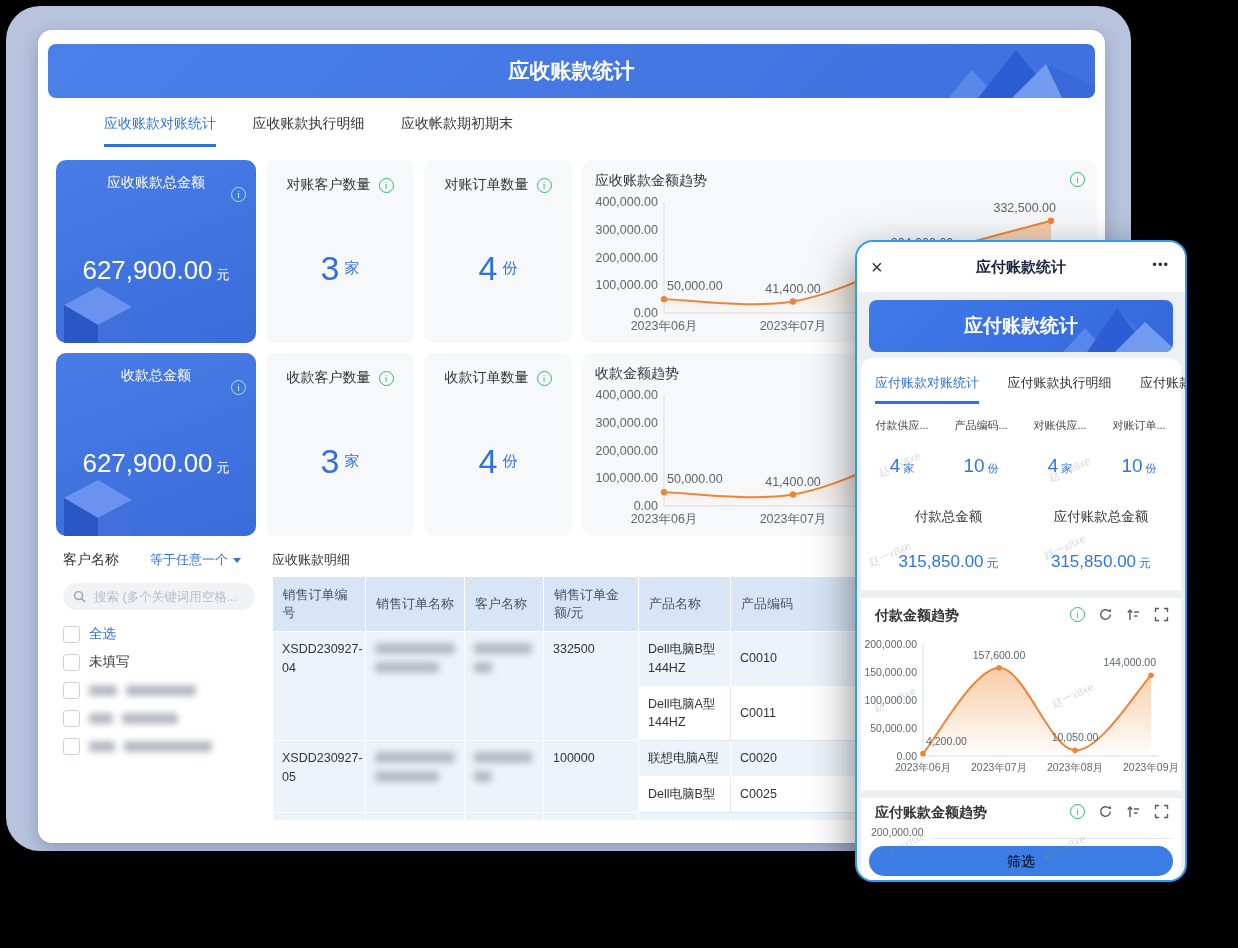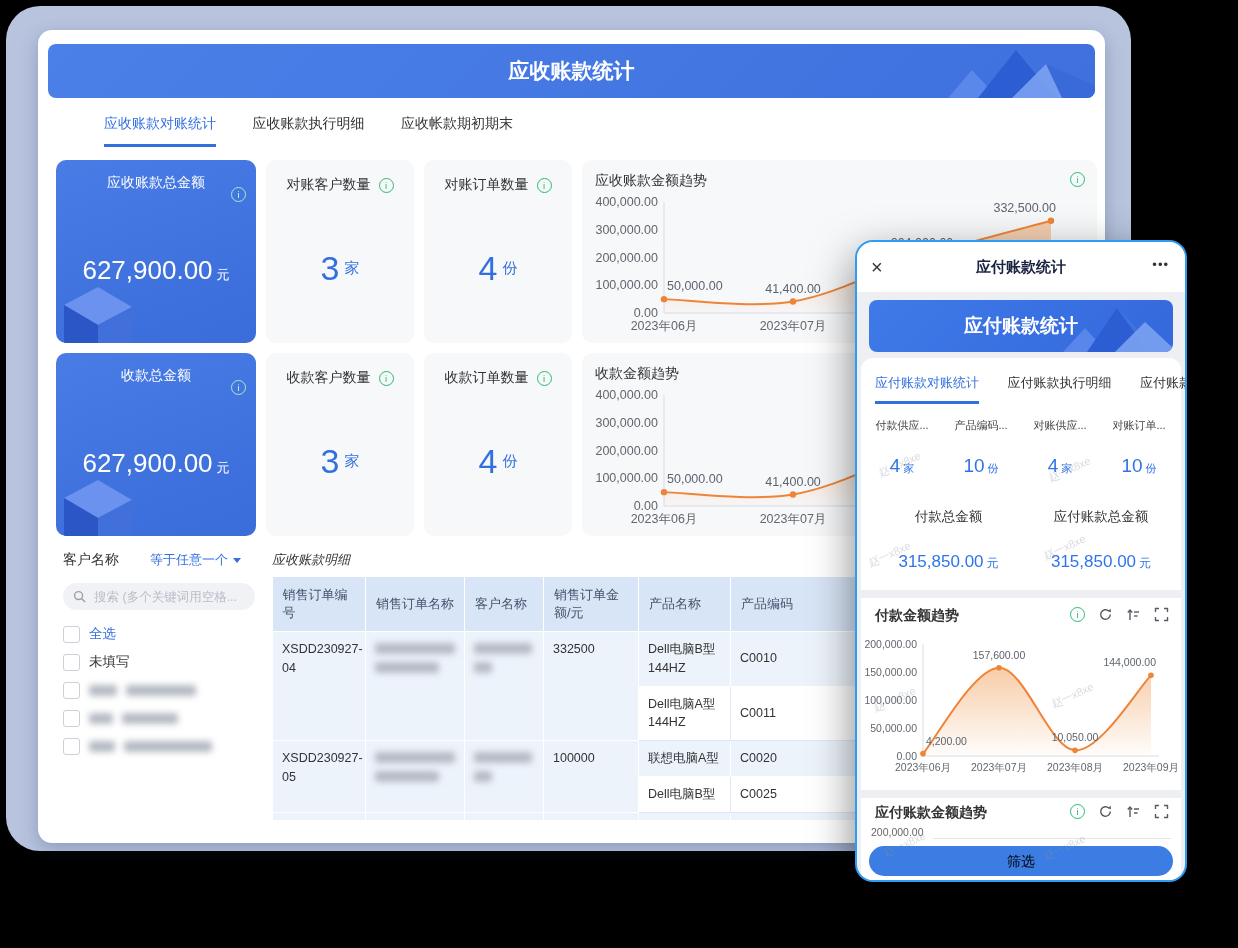--- a/index.html
+++ b/index.html
@@ -275,21 +275,21 @@
       <span class="blob" style="width:24px;"></span>
       <span class="blob" style="width:56px;"></span>
     </div>
     <div class="cb-row">
       <span class="cb"></span>
       <span class="blob" style="width:26px;"></span>
       <span class="blob" style="width:88px;"></span>
     </div>
   </div>
 
-  <div class="abs" style="left:234px;top:521px;font-size:13px;color:#333;font-style:italic;">应收账款明细</div>
+  <div class="abs" style="left:234px;top:521px;font-size:13px;color:#333;">应收账款明细</div>
 
   <table class="det abs" style="left:234px;top:547px;width:825px;">
     <colgroup>
       <col style="width:93px">
         <col style="width:99px">
         <col style="width:79px">
       <col style="width:95px">
         <col style="width:92px">
         <col style="width:367px">
     </colgroup>

